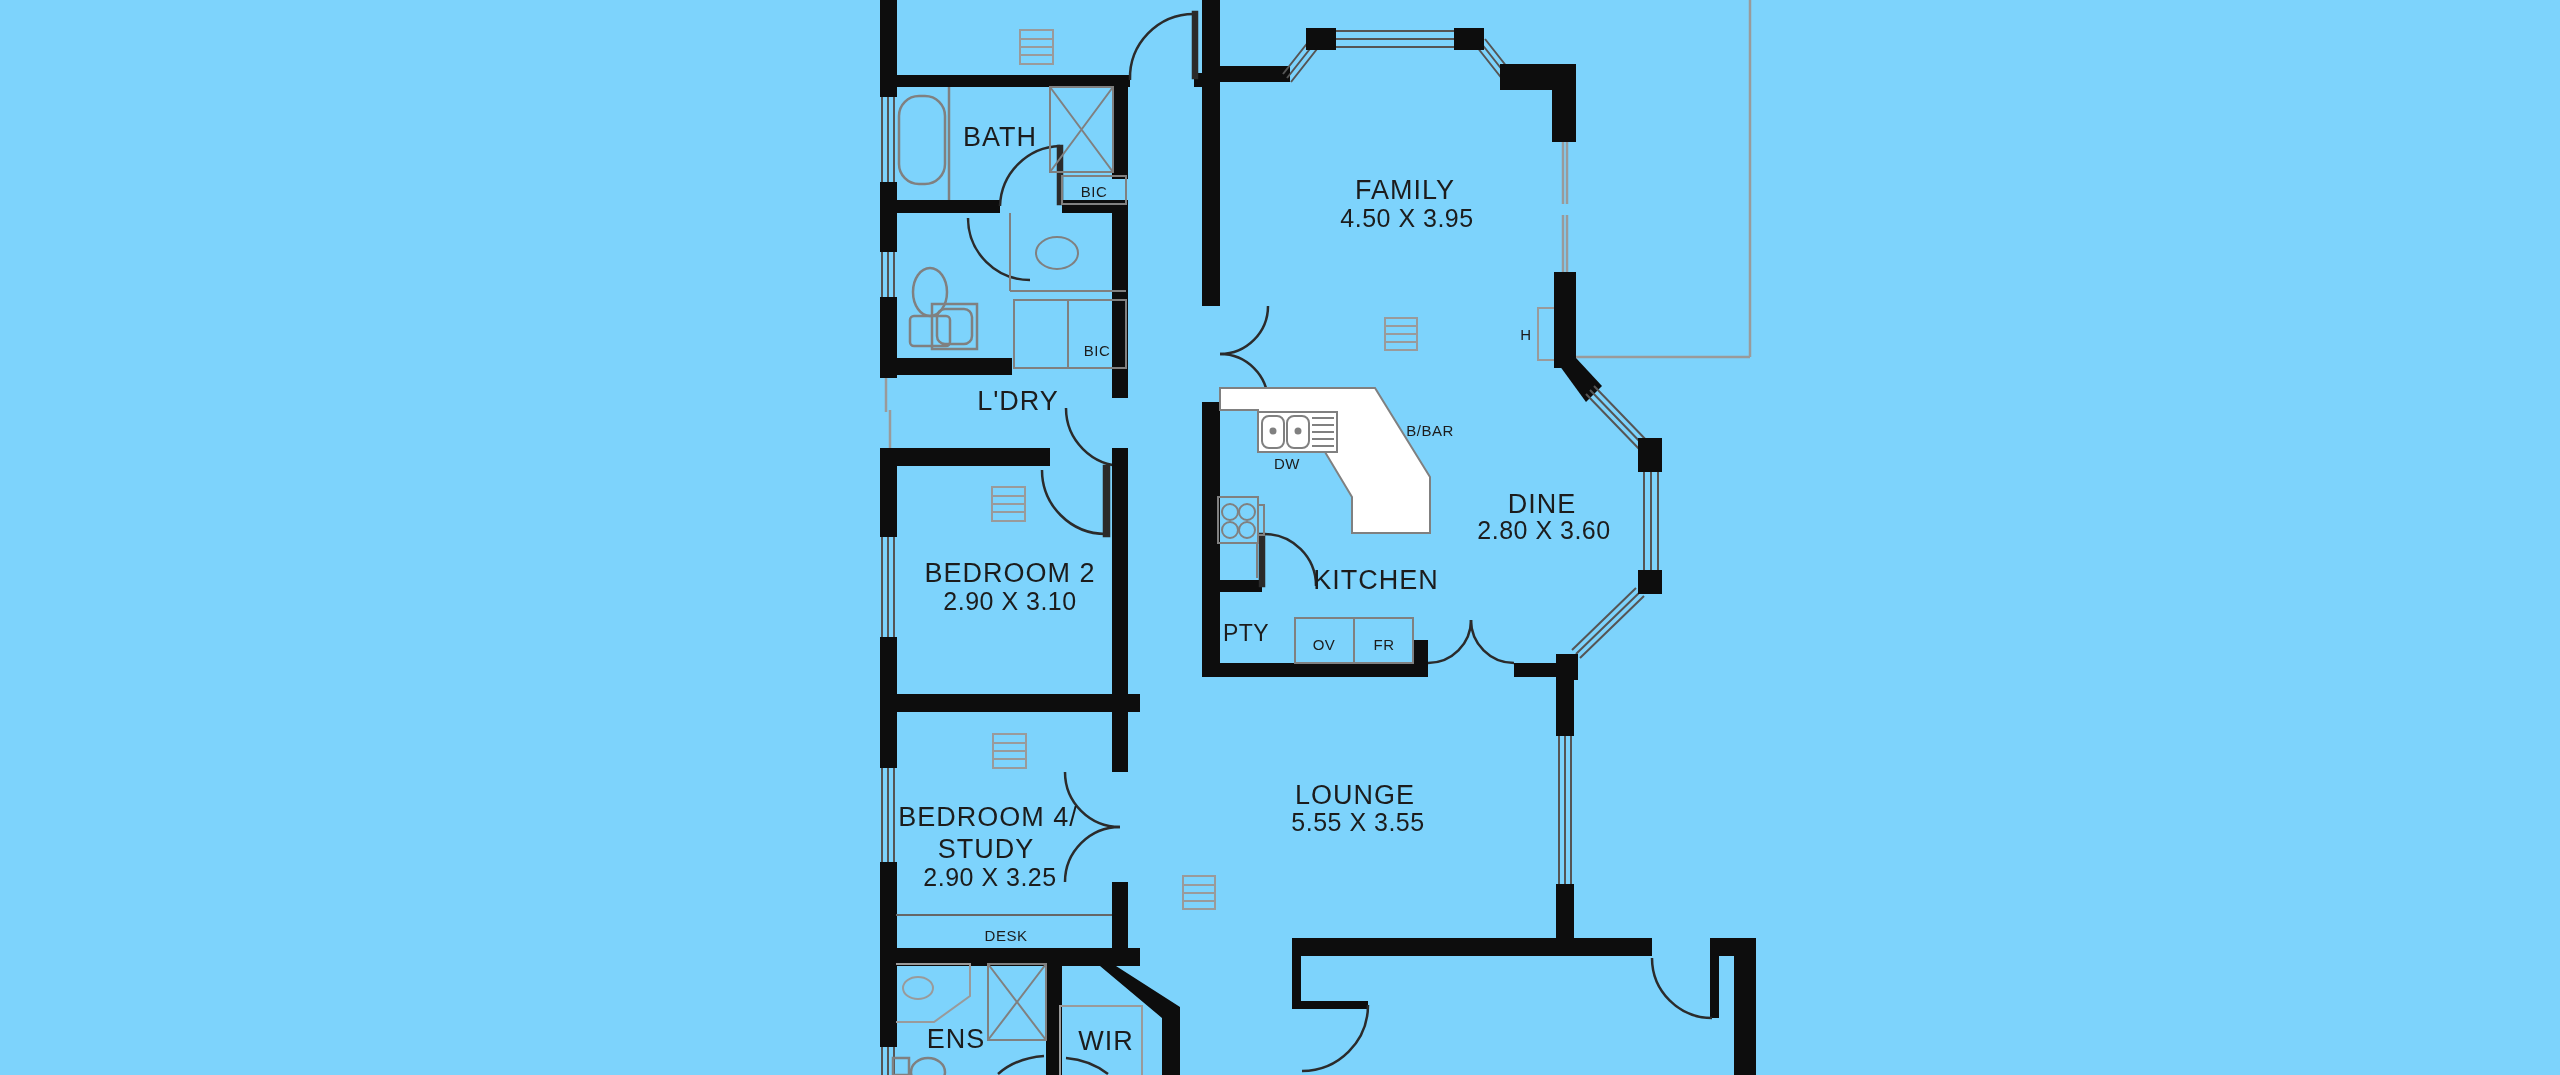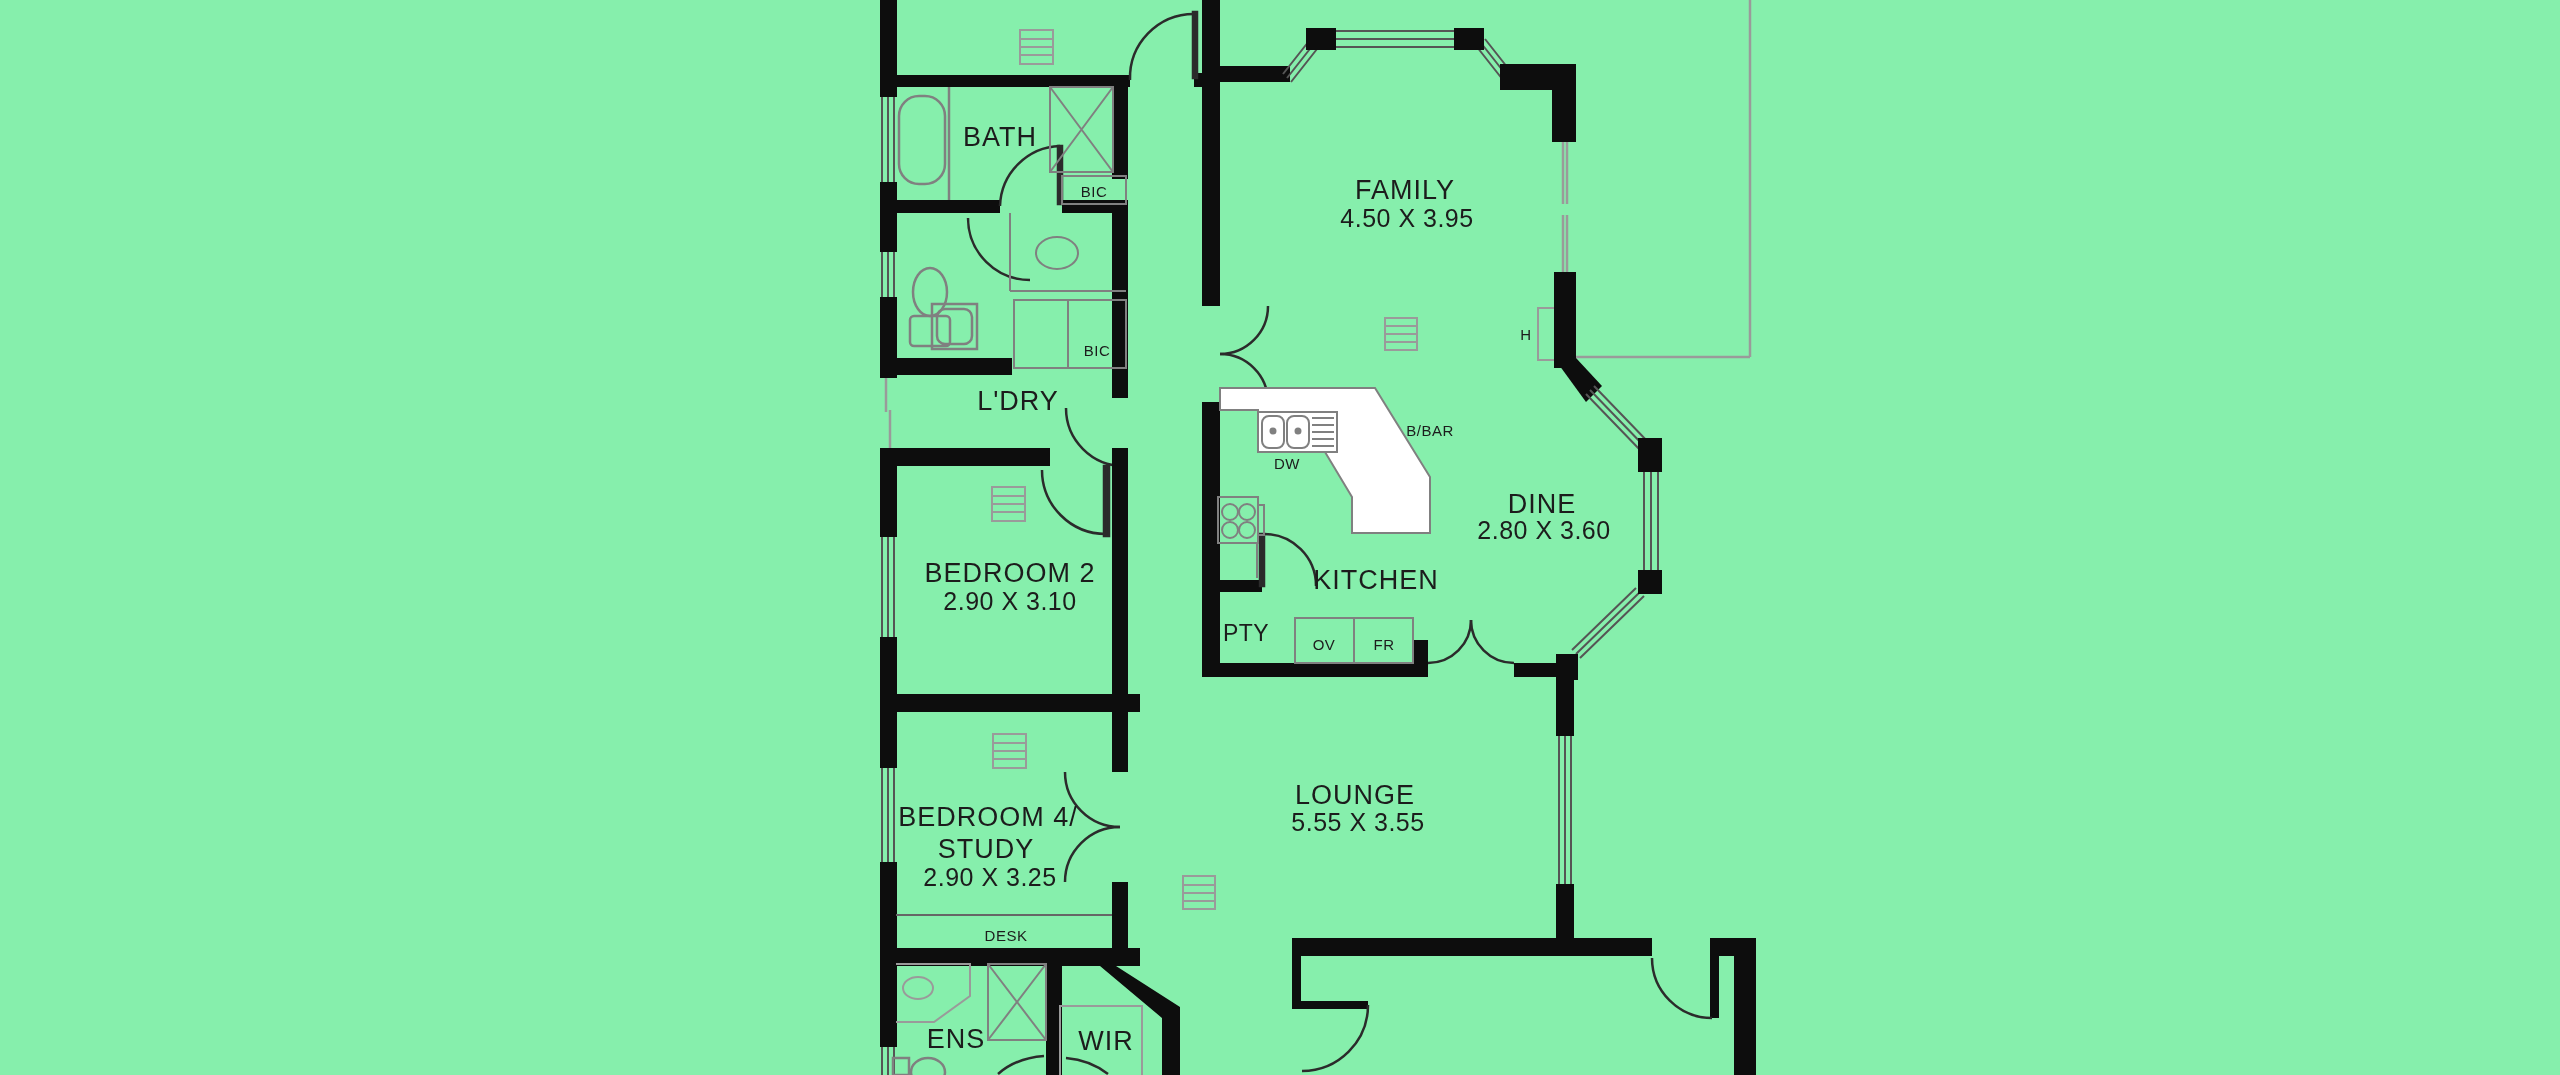--- a/index.html
+++ b/index.html
@@ -1,16 +1,16 @@
 <!DOCTYPE html>
 <html><head>
 <meta charset="utf-8">
 <style>
   html,body{margin:0;padding:0;background:#fff;}
-  #stage{position:relative;width:2560px;height:1075px;background:#86efac;overflow:hidden;
+  #stage{position:relative;width:2560px;height:1075px;background:#7dd3fc;overflow:hidden;
          font-family:"Liberation Sans", sans-serif;}
   svg{position:absolute;inset:0;}
   text{fill:#1c1c1c;font-family:"Liberation Sans", sans-serif;}
   .room-label{font-size:27px;letter-spacing:1px;}
   .dim-label{font-size:25px;letter-spacing:0.5px;}
   .small-label{font-size:15px;letter-spacing:0.5px;}
   .mid-label{font-size:23px;letter-spacing:0.5px;}
 </style>
 </head>
 <body>

